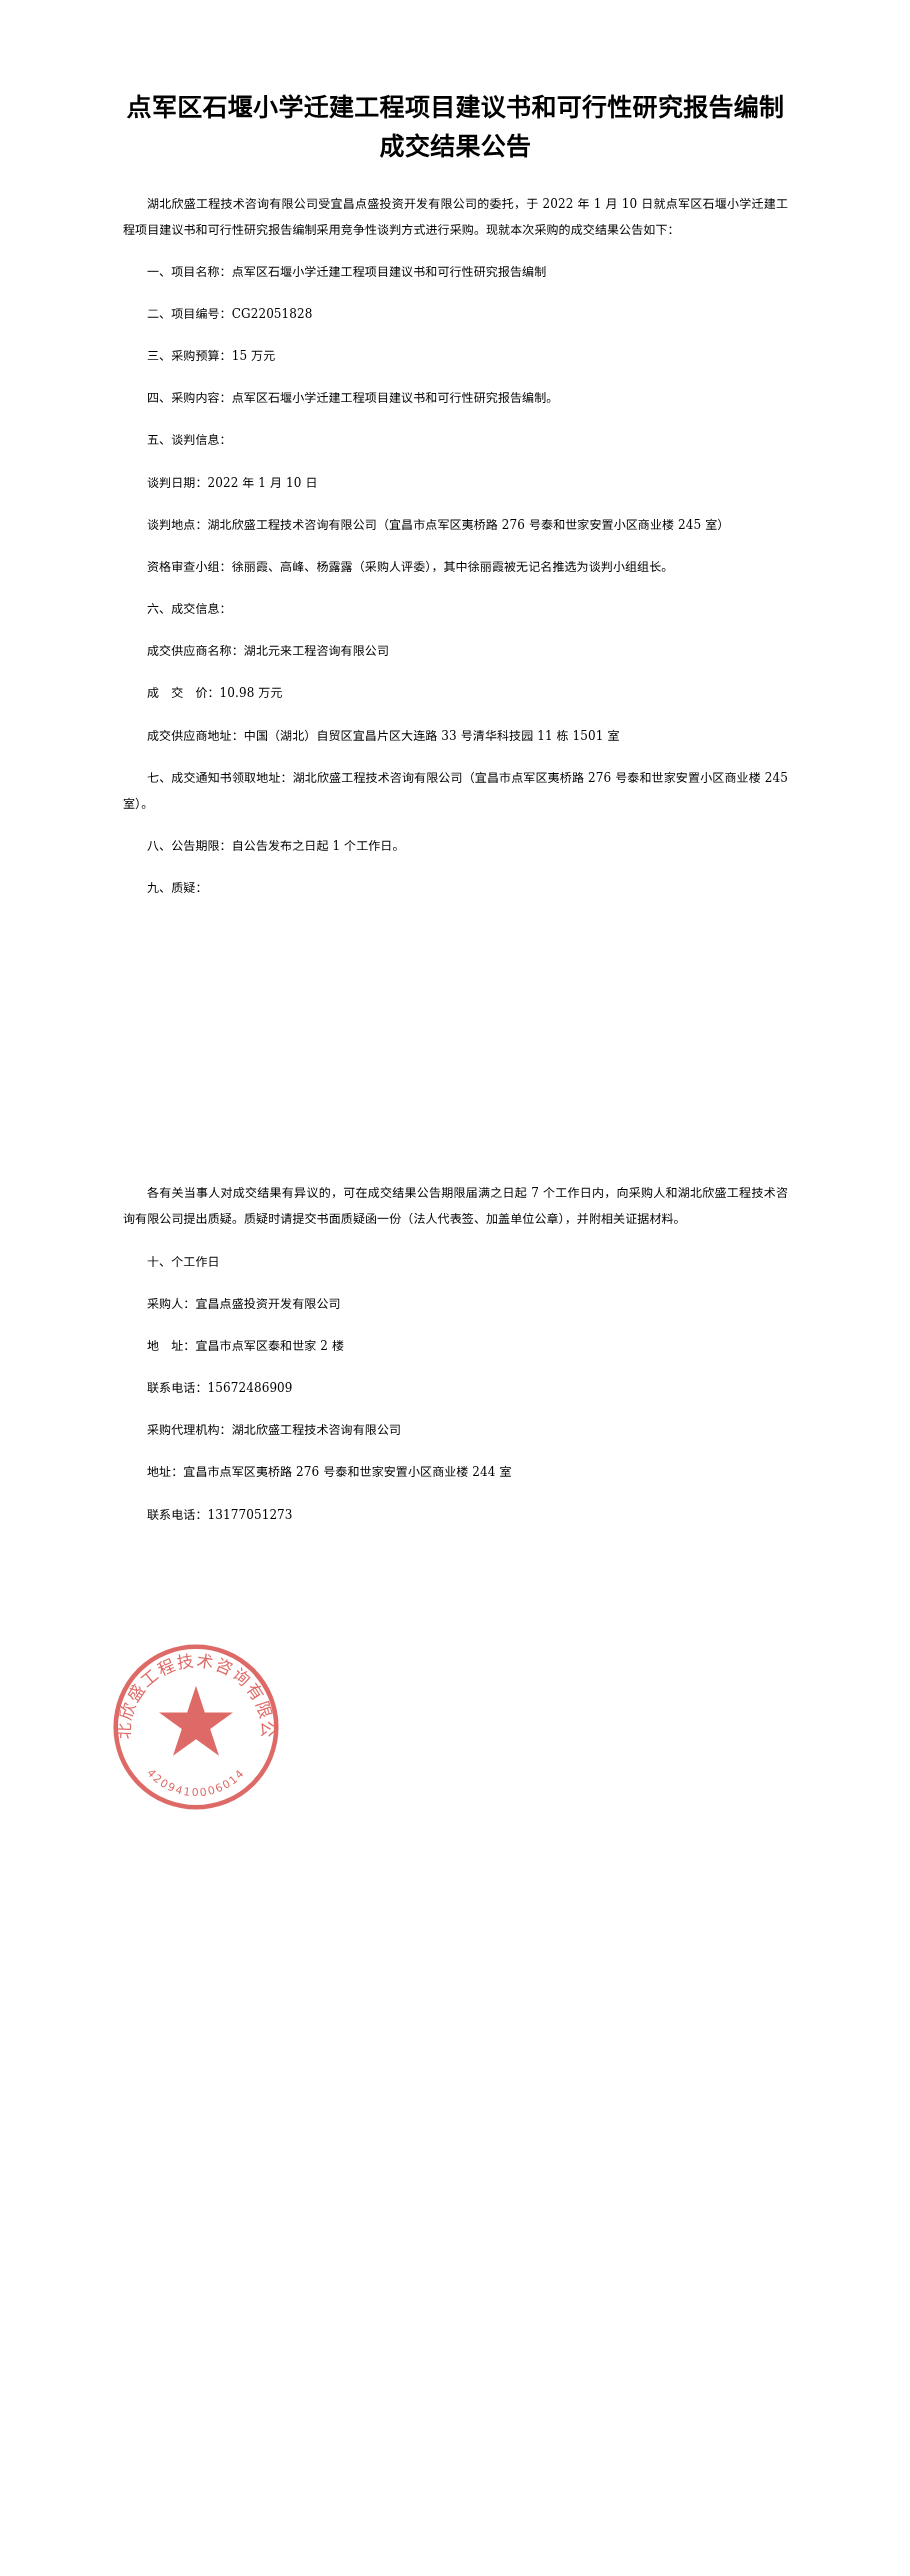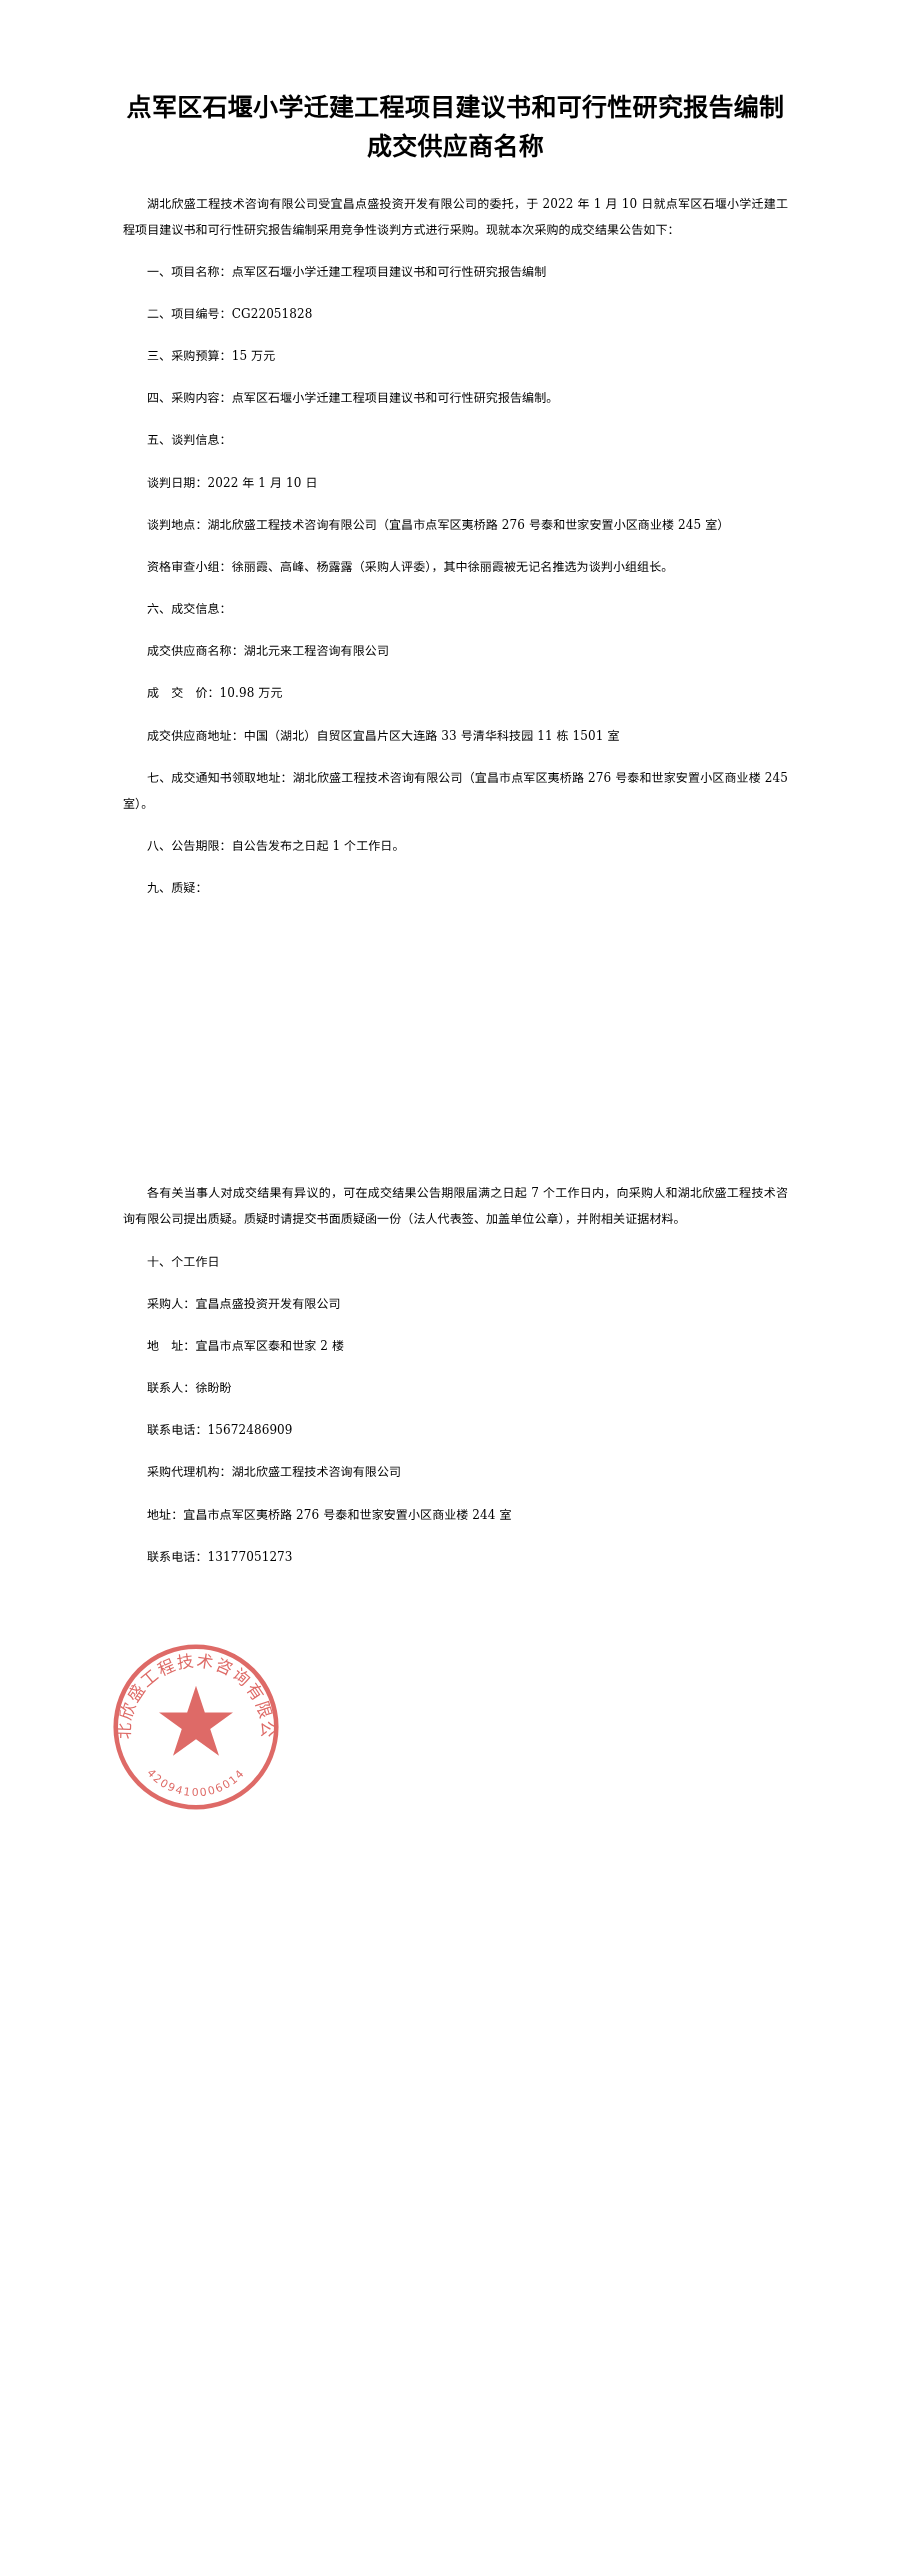--- a/index.html
+++ b/index.html
@@ -70,21 +70,21 @@
 </style>
 </head>
 <body>
 
 <div id="page">
 
   <div class="doc">
 
     <div class="doc-title">
       <span class="line">点军区石堰小学迁建工程项目建议书和可行性研究报告编制</span>
-      <span class="line">成交供应商名称</span>
+      <span class="line">成交结果公告</span>
     </div>
 
     <div class="body-block">
       <p class="para">湖北欣盛工程技术咨询有限公司受宜昌点盛投资开发有限公司的委托，于 2022 年 1 月 10 日就点军区石堰小学迁建工程项目建议书和可行性研究报告编制采用竞争性谈判方式进行采购。现就本次采购的成交结果公告如下：</p>
       <p class="para">一、项目名称：点军区石堰小学迁建工程项目建议书和可行性研究报告编制</p>
       <p class="para">二、项目编号：CG22051828</p>
       <p class="para">三、采购预算：15 万元</p>
       <p class="para">四、采购内容：点军区石堰小学迁建工程项目建议书和可行性研究报告编制。</p>
       <p class="para">五、谈判信息：</p>
       <p class="para">谈判日期：2022 年 1 月 10 日</p>
@@ -97,21 +97,20 @@
       <p class="para">七、成交通知书领取地址：湖北欣盛工程技术咨询有限公司（宜昌市点军区夷桥路 276 号泰和世家安置小区商业楼 245 室）。</p>
       <p class="para">八、公告期限：自公告发布之日起 1 个工作日。</p>
       <p class="para">九、质疑：</p>
 
       <div class="gap-large"></div>
 
       <p class="para">各有关当事人对成交结果有异议的，可在成交结果公告期限届满之日起 7 个工作日内，向采购人和湖北欣盛工程技术咨询有限公司提出质疑。质疑时请提交书面质疑函一份（法人代表签、加盖单位公章），并附相关证据材料。</p>
       <p class="para">十、个工作日</p>
       <p class="para">采购人：宜昌点盛投资开发有限公司</p>
       <p class="para">地　址：宜昌市点军区泰和世家 2 楼</p>
-      <p class="para">联系人：徐盼盼</p>
       <p class="para">联系电话：15672486909</p>
       <p class="para">采购代理机构：湖北欣盛工程技术咨询有限公司</p>
       <p class="para">地址：宜昌市点军区夷桥路 276 号泰和世家安置小区商业楼 244 室</p>
       <p class="para">联系电话：13177051273</p>
 
     </div>
 
   </div>
 
   <div class="seal">

